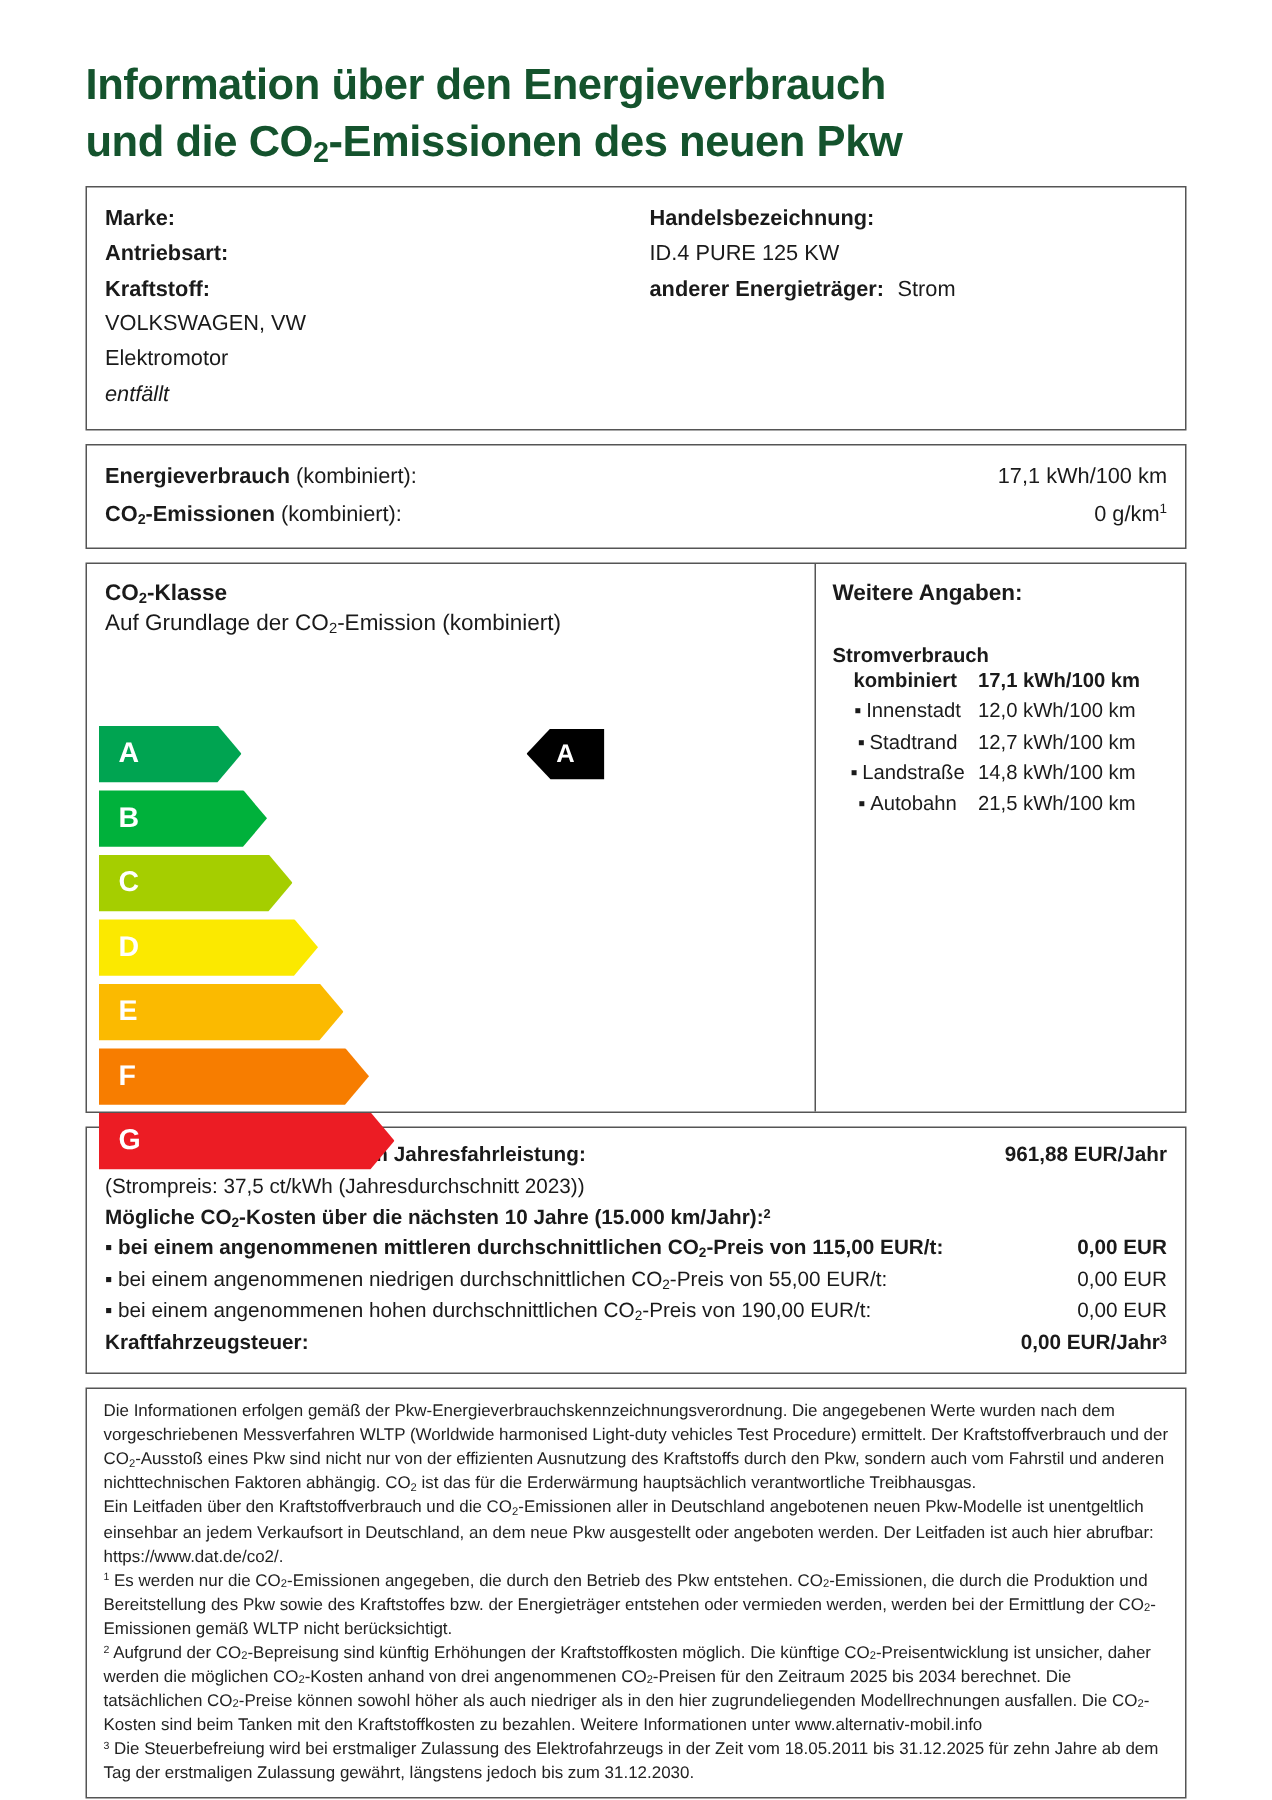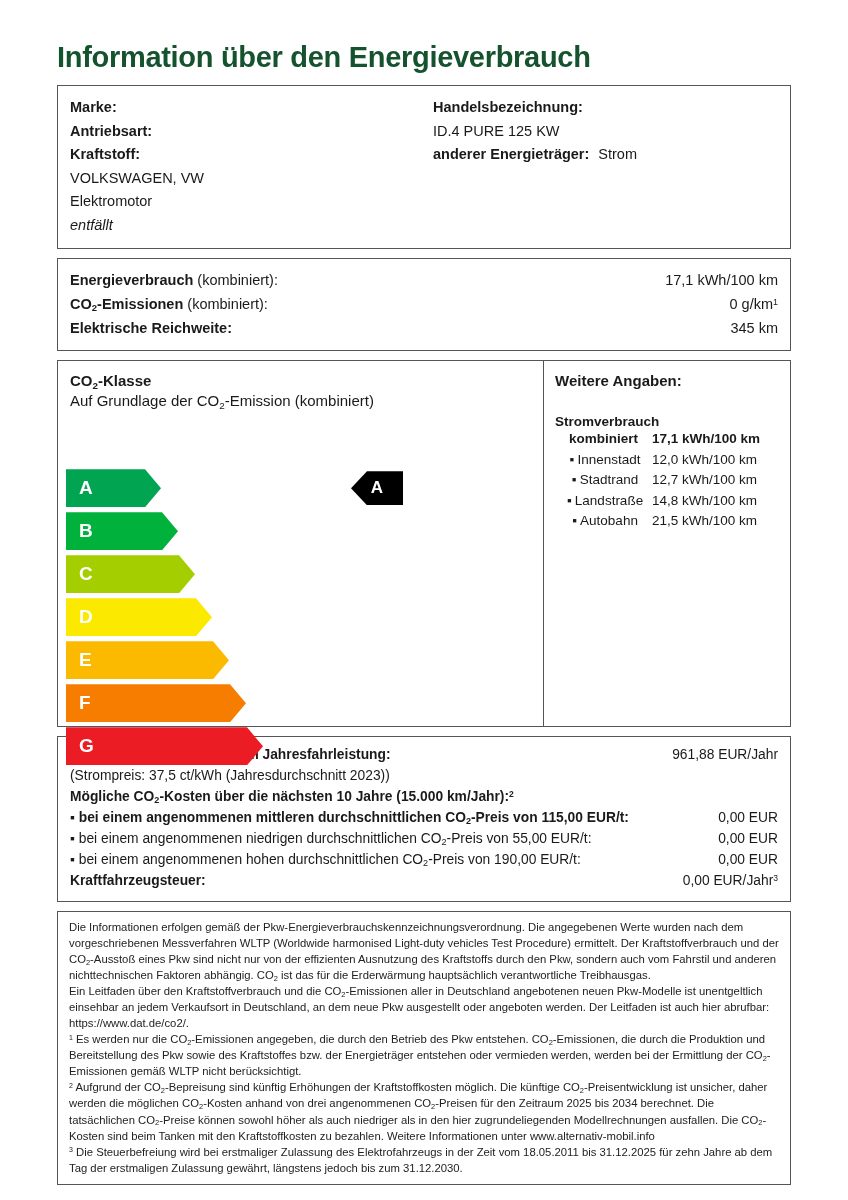--- a/index.html
+++ b/index.html
@@ -113,40 +113,41 @@
   .svRow .bullet { display: inline-block; width: 11px; }
 
   
   .costs {
     padding: 8px 12px 9px 12px;
     font-size: 13.8px;
     line-height: 1.52;
   }
   .costrow { display: flex; justify-content: space-between; }
   .costrow .k { font-weight: bold; }
-  .costrow .v { font-weight: normal; white-space: nowrap; }
+  .costrow .v { font-weight: bold; white-space: nowrap; }
   .costrow.plain .k, .costrow.plain .v { font-weight: normal; }
   .costnote { font-size: 13.8px; }
 
   
   .legal {
     padding: 7px 11px 8px 11px;
     font-size: 11.3px;
     line-height: 1.42;
     color: #222;
   }
   .legal p { margin: 0; }
 </style>
 </head>
 <body>
 
 <div class="page">
 
   <div class="title">
     <span>Information über den Energieverbrauch</span>
+    <span class="l2"><span>und die CO</span><sub>2</sub><span>-Emissionen des neuen Pkw</span></span>
   </div>
 
   <div class="box vehicle">
     <div class="colL">
       <div class="vLeftKeys">
         <div class="lab">Marke:</div>
         <div class="lab">Antriebsart:</div>
         <div class="lab">Kraftstoff:</div>
       </div>
       <div>
@@ -164,24 +165,20 @@
 
   <div class="box consumption">
     <div class="crow">
       <div class="k"><span>Energieverbrauch</span><span class="nm"> (kombiniert):</span></div>
       <div class="v">17,1 kWh/100 km</div>
     </div>
     <div class="crow">
       <div class="k"><span>CO</span><sub>2</sub><span>-Emissionen</span><span class="nm"> (kombiniert):</span></div>
       <div class="v"><span>0 g/km</span><sup>1</sup></div>
     </div>
-    <div class="crow">
-      <div class="k">Elektrische Reichweite:</div>
-      <div class="v">345 km</div>
-    </div>
   </div>
 
   <div class="co2box">
     <div class="co2left">
       <div class="co2title"><span>CO</span><sub>2</sub><span>-Klasse</span></div>
       <div class="co2sub"><span>Auf Grundlage der CO</span><sub>2</sub><span>-Emission (kombiniert)</span></div>
       <div class="bars" id="bars">
           <div class="barrow">
             <div class="bar" style="width: 95px; background: rgb(0, 164, 81);">
               <span>A</span>

